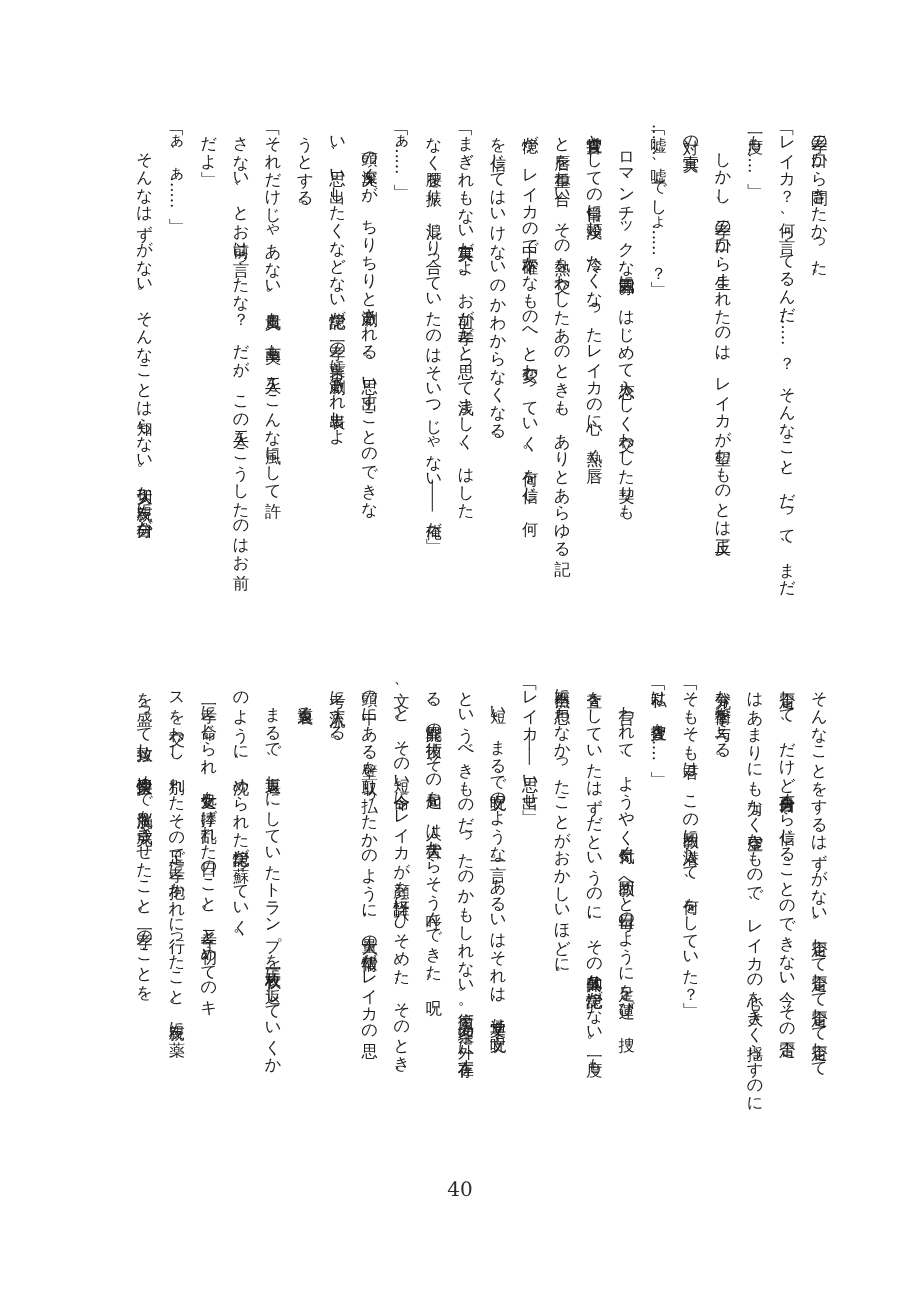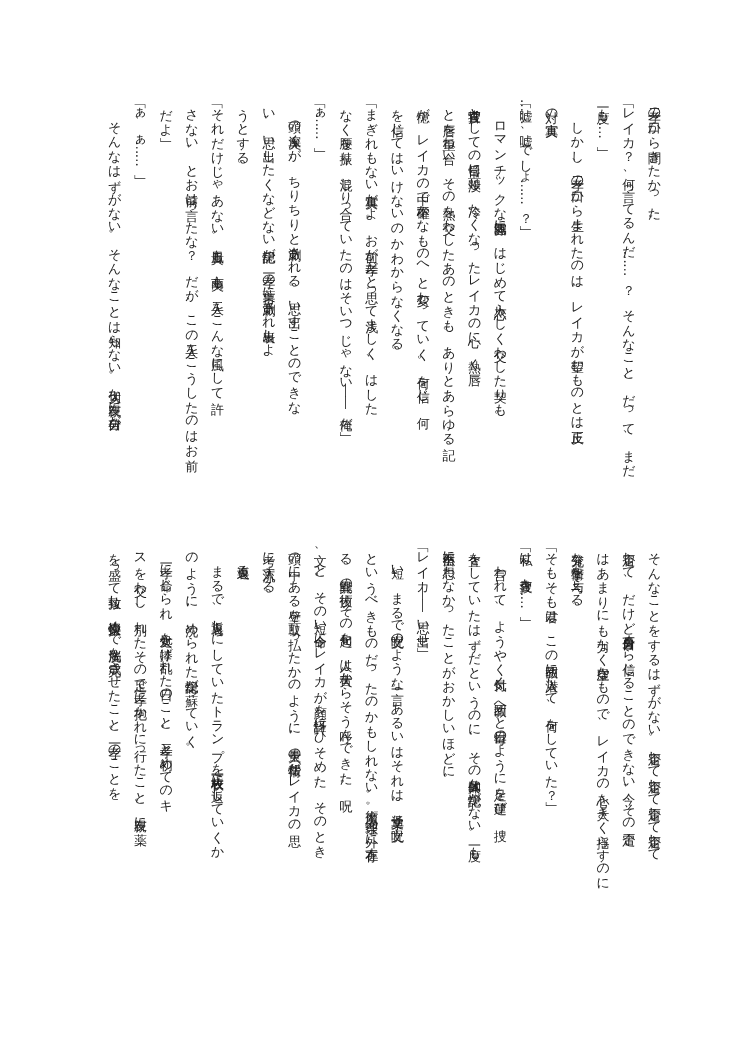--- a/index.html
+++ b/index.html
@@ -87,13 +87,14 @@
       <div class="tline">頭の中にある壁を取り払ったかのように、大量の情報がレイカの思</div>
       <div class="tline">考に流入する。</div>
       <div class="tline">　裏返る。</div>
       <div class="tline">　まるで、裏返しにしていたトランプを一枚一枚表に返していくか</div>
       <div class="tline">のように、沈められた記憶が蘇っていく。</div>
       <div class="tline">　一孝に命じられ、処女を捧げ乱れた日のこと。孝二と初めてのキ</div>
       <div class="tline">スを交わし、別れたその足で一孝に抱かれに行ったこと。親友に薬</div>
       <div class="tline">を盛って拉致し、快楽責めで洗脳を完成させたこと。一孝のことを</div>
     </div>
 
+  <div class="page-number">40</div>
 </div>
 
 </body></html>

